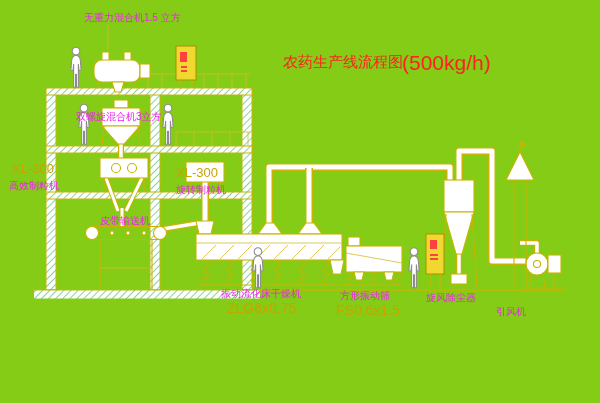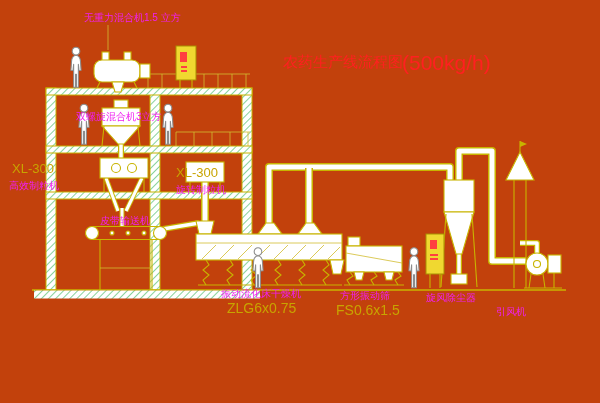--- a/index.html
+++ b/index.html
@@ -1,16 +1,16 @@
 <!DOCTYPE html>
 <html><head>
 <meta charset="utf-8">
 <style>
   html,body{margin:0;padding:0;background:#ffffff;}
-  .canvas{position:relative;width:600px;height:403px;background:#c2410c;overflow:hidden;}
+  .canvas{position:relative;width:600px;height:403px;background:#84cc16;overflow:hidden;}
   svg{display:block;}
   svg text{font-family:"Liberation Sans","DejaVu Sans",sans-serif;}
   .lbl-m{fill:#f020f0;font-size:10px;}
   .lbl-y{fill:#c8a400;font-size:13px;}
   .lbl-y-lg{fill:#c8a400;font-size:14px;}
   .title-main{fill:#ff2020;font-size:15px;}
   .title-cap{fill:#ff2020;font-size:21px;}
   .ln{stroke:#c8b400;stroke-width:1.1;fill:none;}
   .lnw{stroke:#c8b400;stroke-width:1.1;fill:#ffffff;}
   .thin{stroke:#d2bd30;stroke-width:.8;fill:none;}

